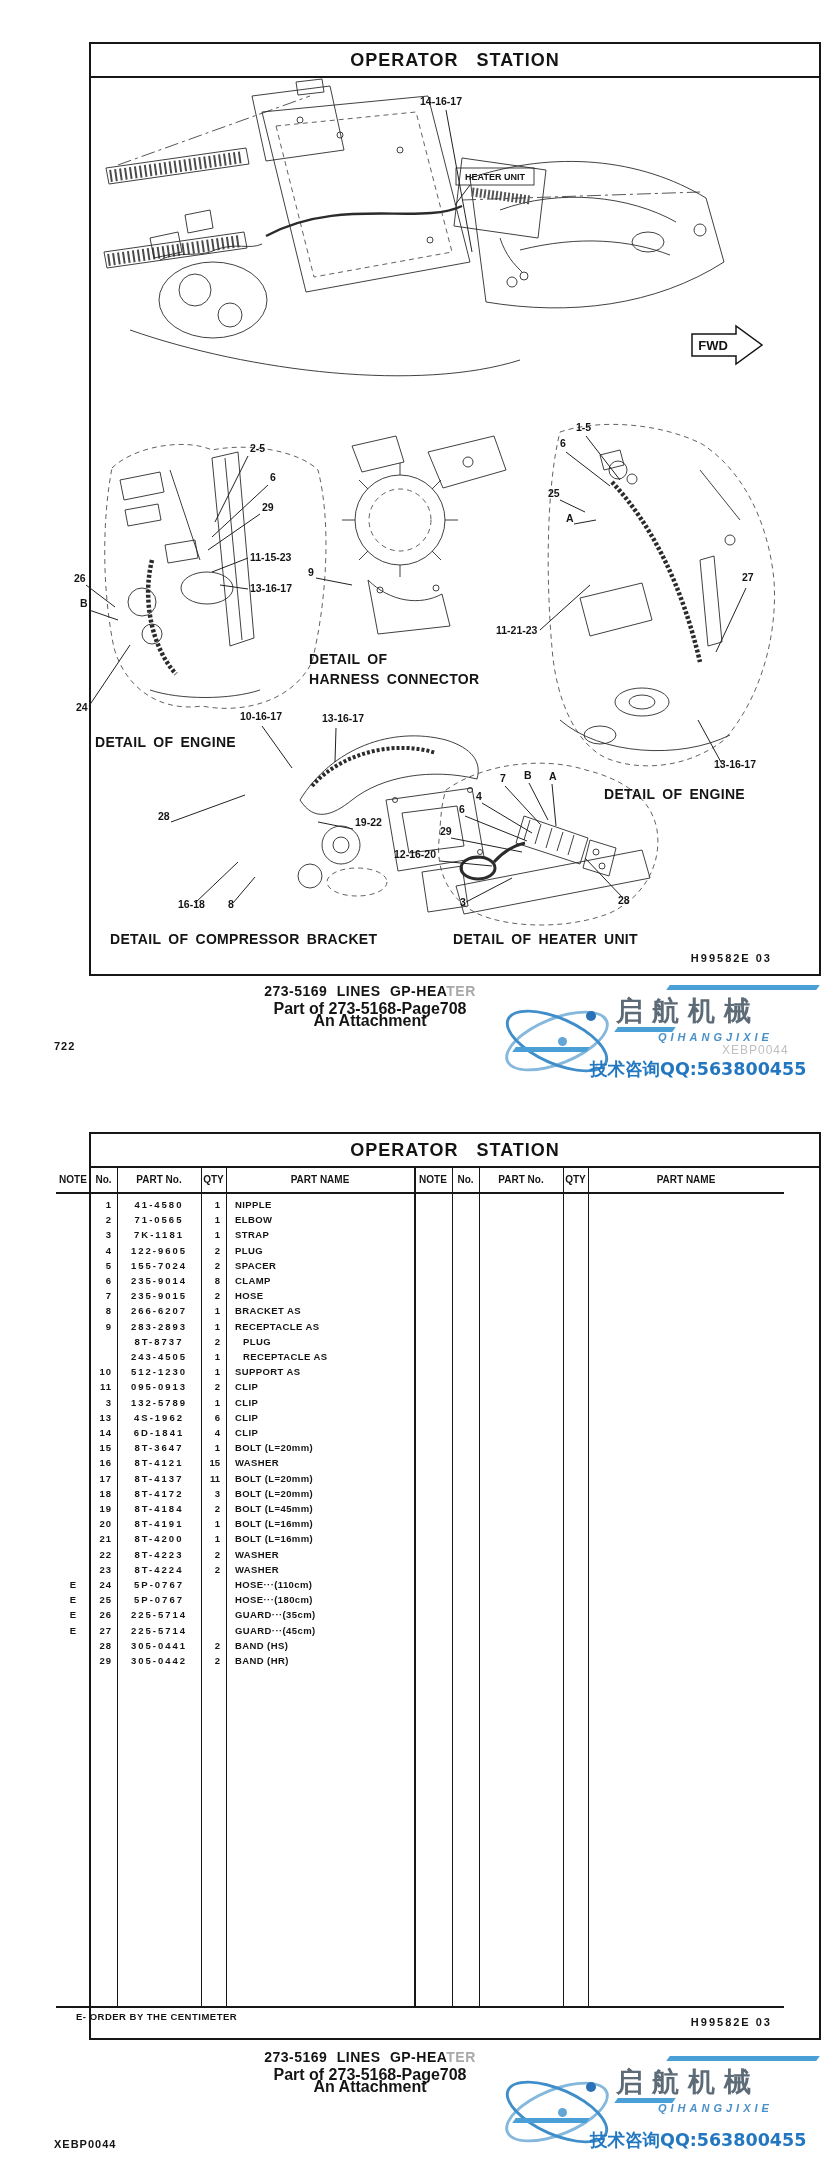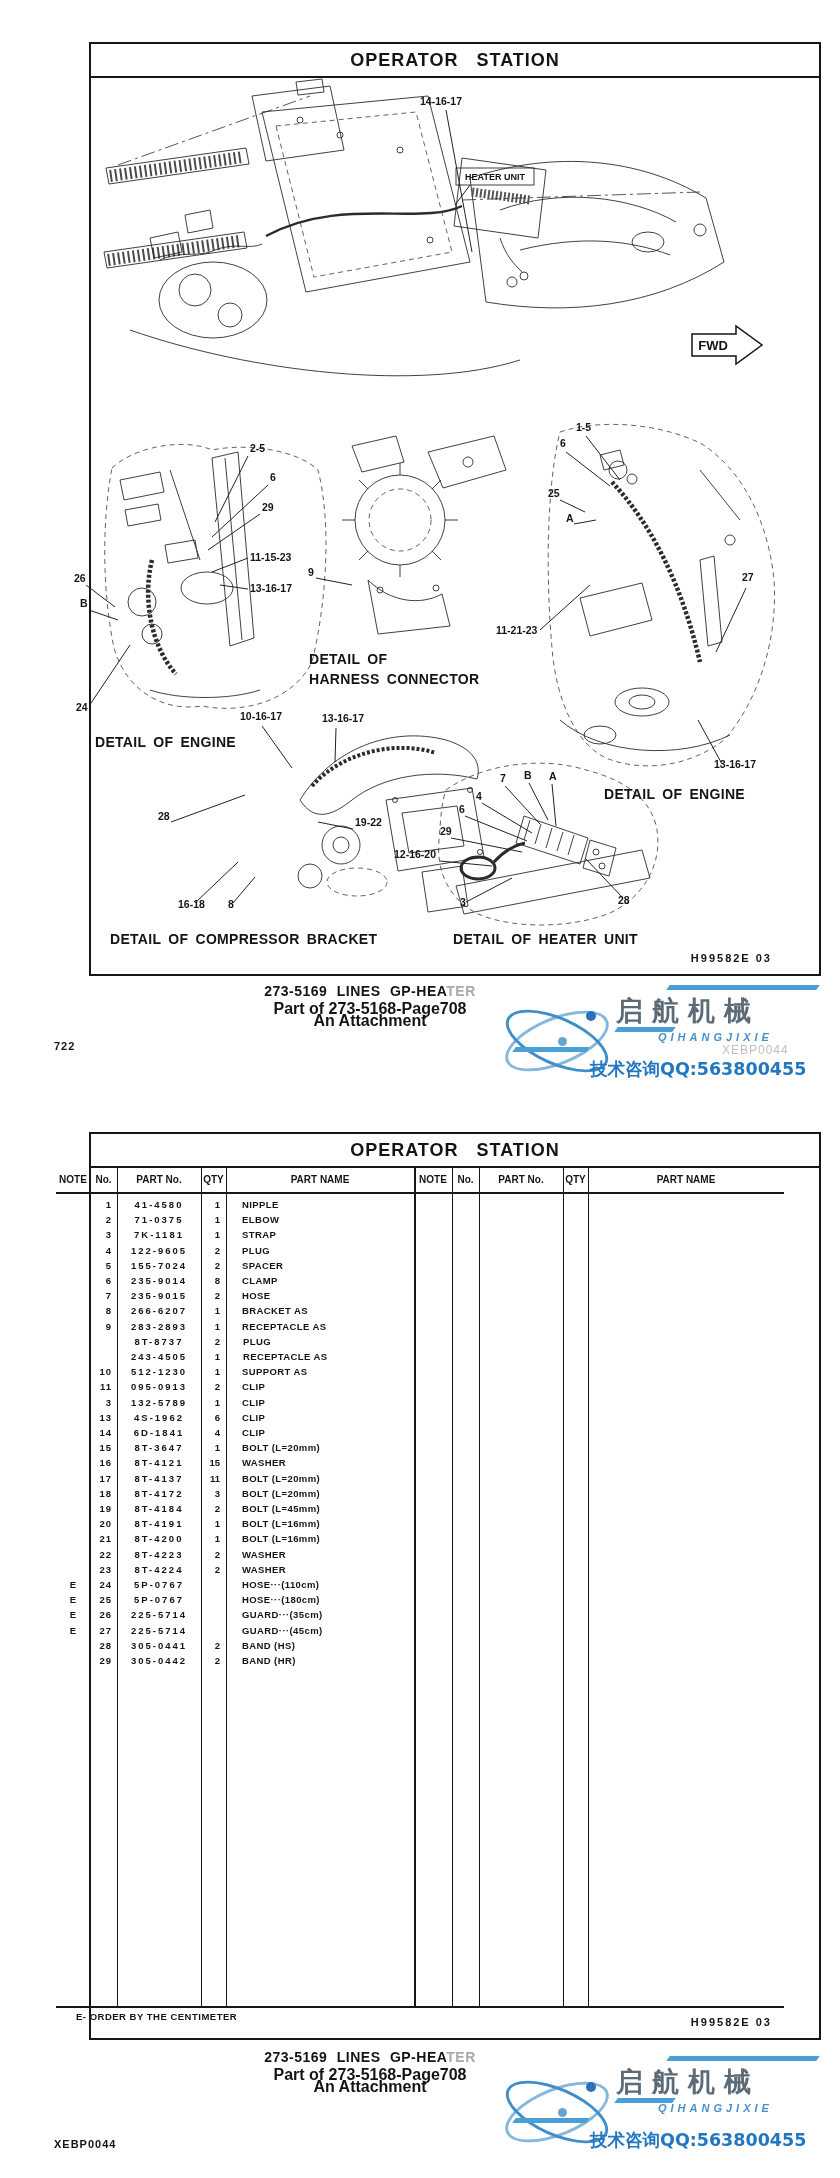--- a/index.html
+++ b/index.html
@@ -30,21 +30,21 @@
   
   .hlabel{position:absolute;height:24px;line-height:24px;text-align:center;font-size:10px;font-weight:bold;}
   .vline{position:absolute;top:1166px;height:840px;width:1px;background:#161616;}
   .hline{position:absolute;height:1.5px;background:#161616;}
   .trow{position:absolute;left:56px;width:728px;height:15.2px;display:flex;box-sizing:border-box;}
   .cell{font-size:9.5px;font-weight:bold;line-height:15.2px;box-sizing:border-box;white-space:nowrap;overflow:visible;}
   .c-note{width:34px;text-align:center;}
   .c-no{width:27px;text-align:right;padding-right:5px;letter-spacing:1px;}
   .c-part{width:84px;text-align:center;letter-spacing:2px;}
   .c-qty{width:25px;text-align:right;padding-right:6px;}
-  .c-name{width:188px;padding-left:16px;text-align:left;letter-spacing:.4px;}
+  .c-name{width:188px;padding-left:9px;text-align:left;letter-spacing:.4px;}
   .ind{padding-left:17px;}
   .footnote{position:absolute;font-size:9.5px;font-weight:bold;letter-spacing:.5px;}
   
   .wm{position:absolute;width:342px;height:106px;}
   .wm *{position:absolute;}
   .wm-e1{left:4px;top:36px;width:104px;height:42px;border:3.5px solid #85b8dd;border-radius:50%;transform:rotate(-22deg);}
   .wm-e2{left:4px;top:36px;width:104px;height:42px;border:3.5px solid #3f8ec9;border-radius:50%;transform:rotate(24deg);}
   .wm-dot1{left:88px;top:30px;width:10px;height:10px;background:#2a72b8;border-radius:50%;}
   .wm-dot2{left:60px;top:56px;width:9px;height:9px;background:#63a6d6;border-radius:50%;}
   .wm-swoosh{height:5px;background:#4aa0d6;transform:skewX(-35deg);}
@@ -317,21 +317,21 @@
     <div class="trow" style="top: 1197px;">
       <div class="cell c-note"></div>
       <div class="cell c-no">1</div>
       <div class="cell c-part">41-4580</div>
       <div class="cell c-qty">1</div>
       <div class="cell c-name">NIPPLE</div>
     </div>
     <div class="trow" style="top: 1212.2px;">
       <div class="cell c-note"></div>
       <div class="cell c-no">2</div>
-      <div class="cell c-part">71-0375</div>
+      <div class="cell c-part">71-0565</div>
       <div class="cell c-qty">1</div>
       <div class="cell c-name">ELBOW</div>
     </div>
     <div class="trow" style="top: 1227.4px;">
       <div class="cell c-note"></div>
       <div class="cell c-no">3</div>
       <div class="cell c-part">7K-1181</div>
       <div class="cell c-qty">1</div>
       <div class="cell c-name">STRAP</div>
     </div>

